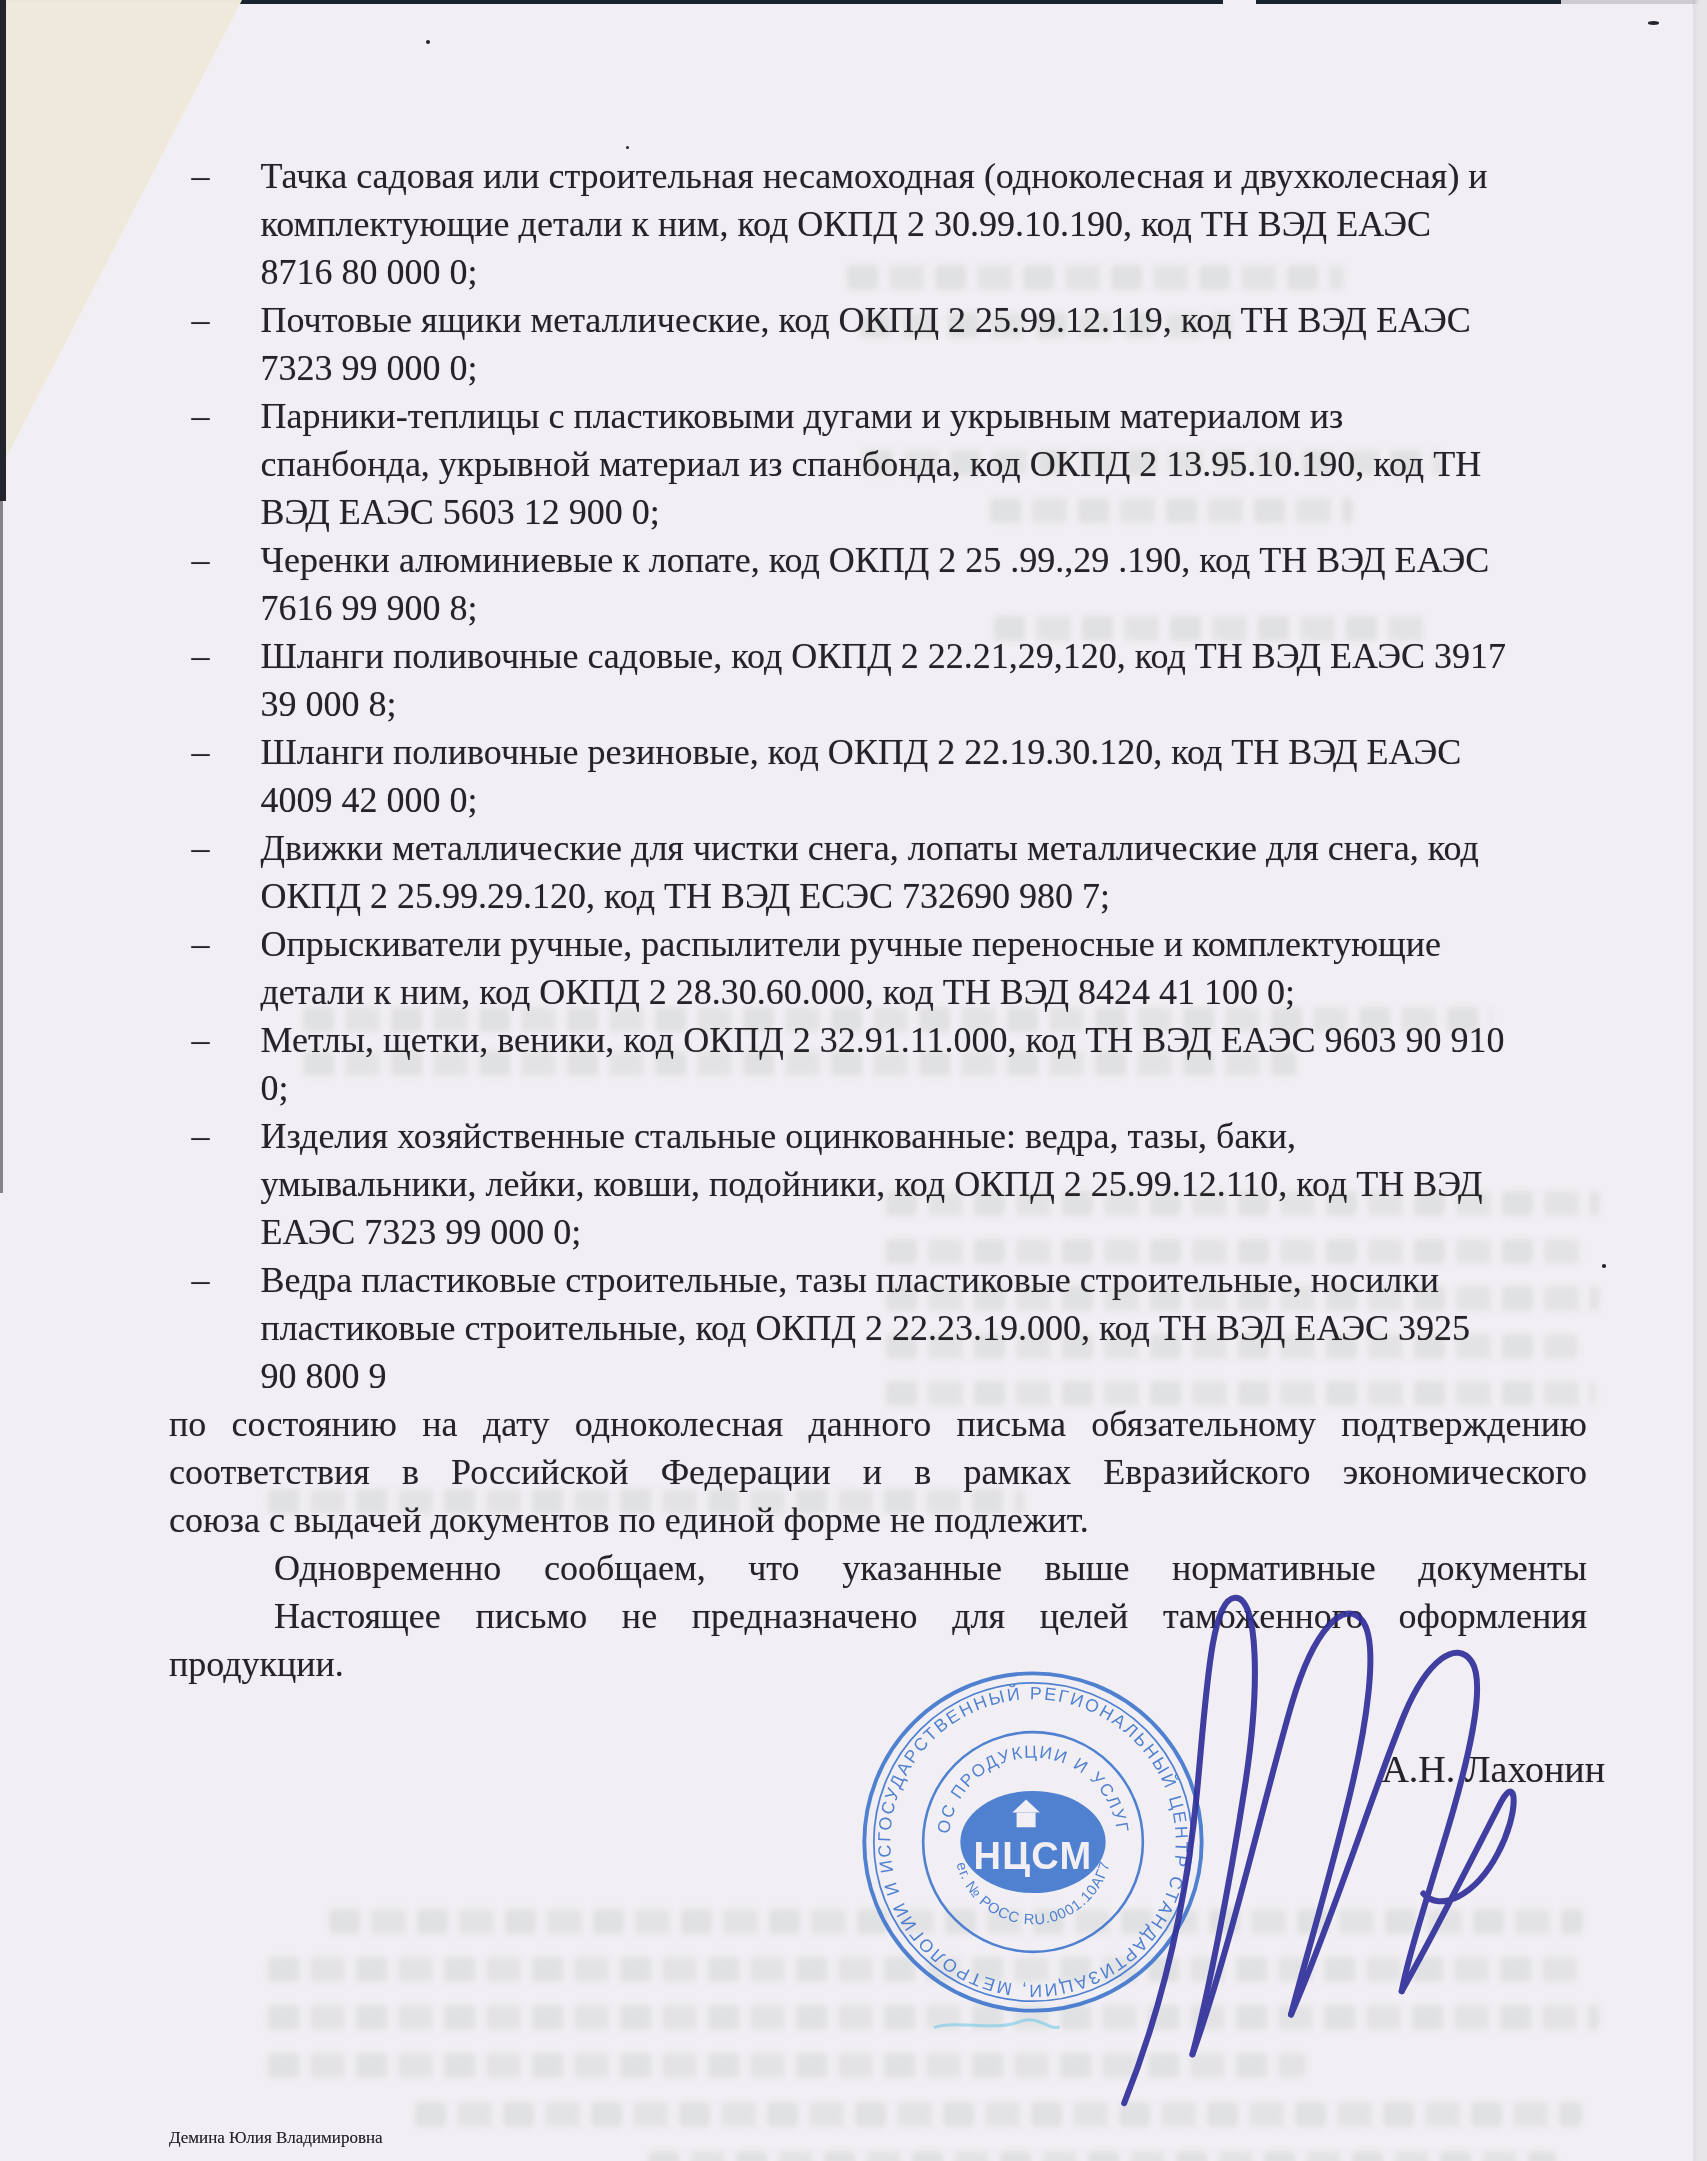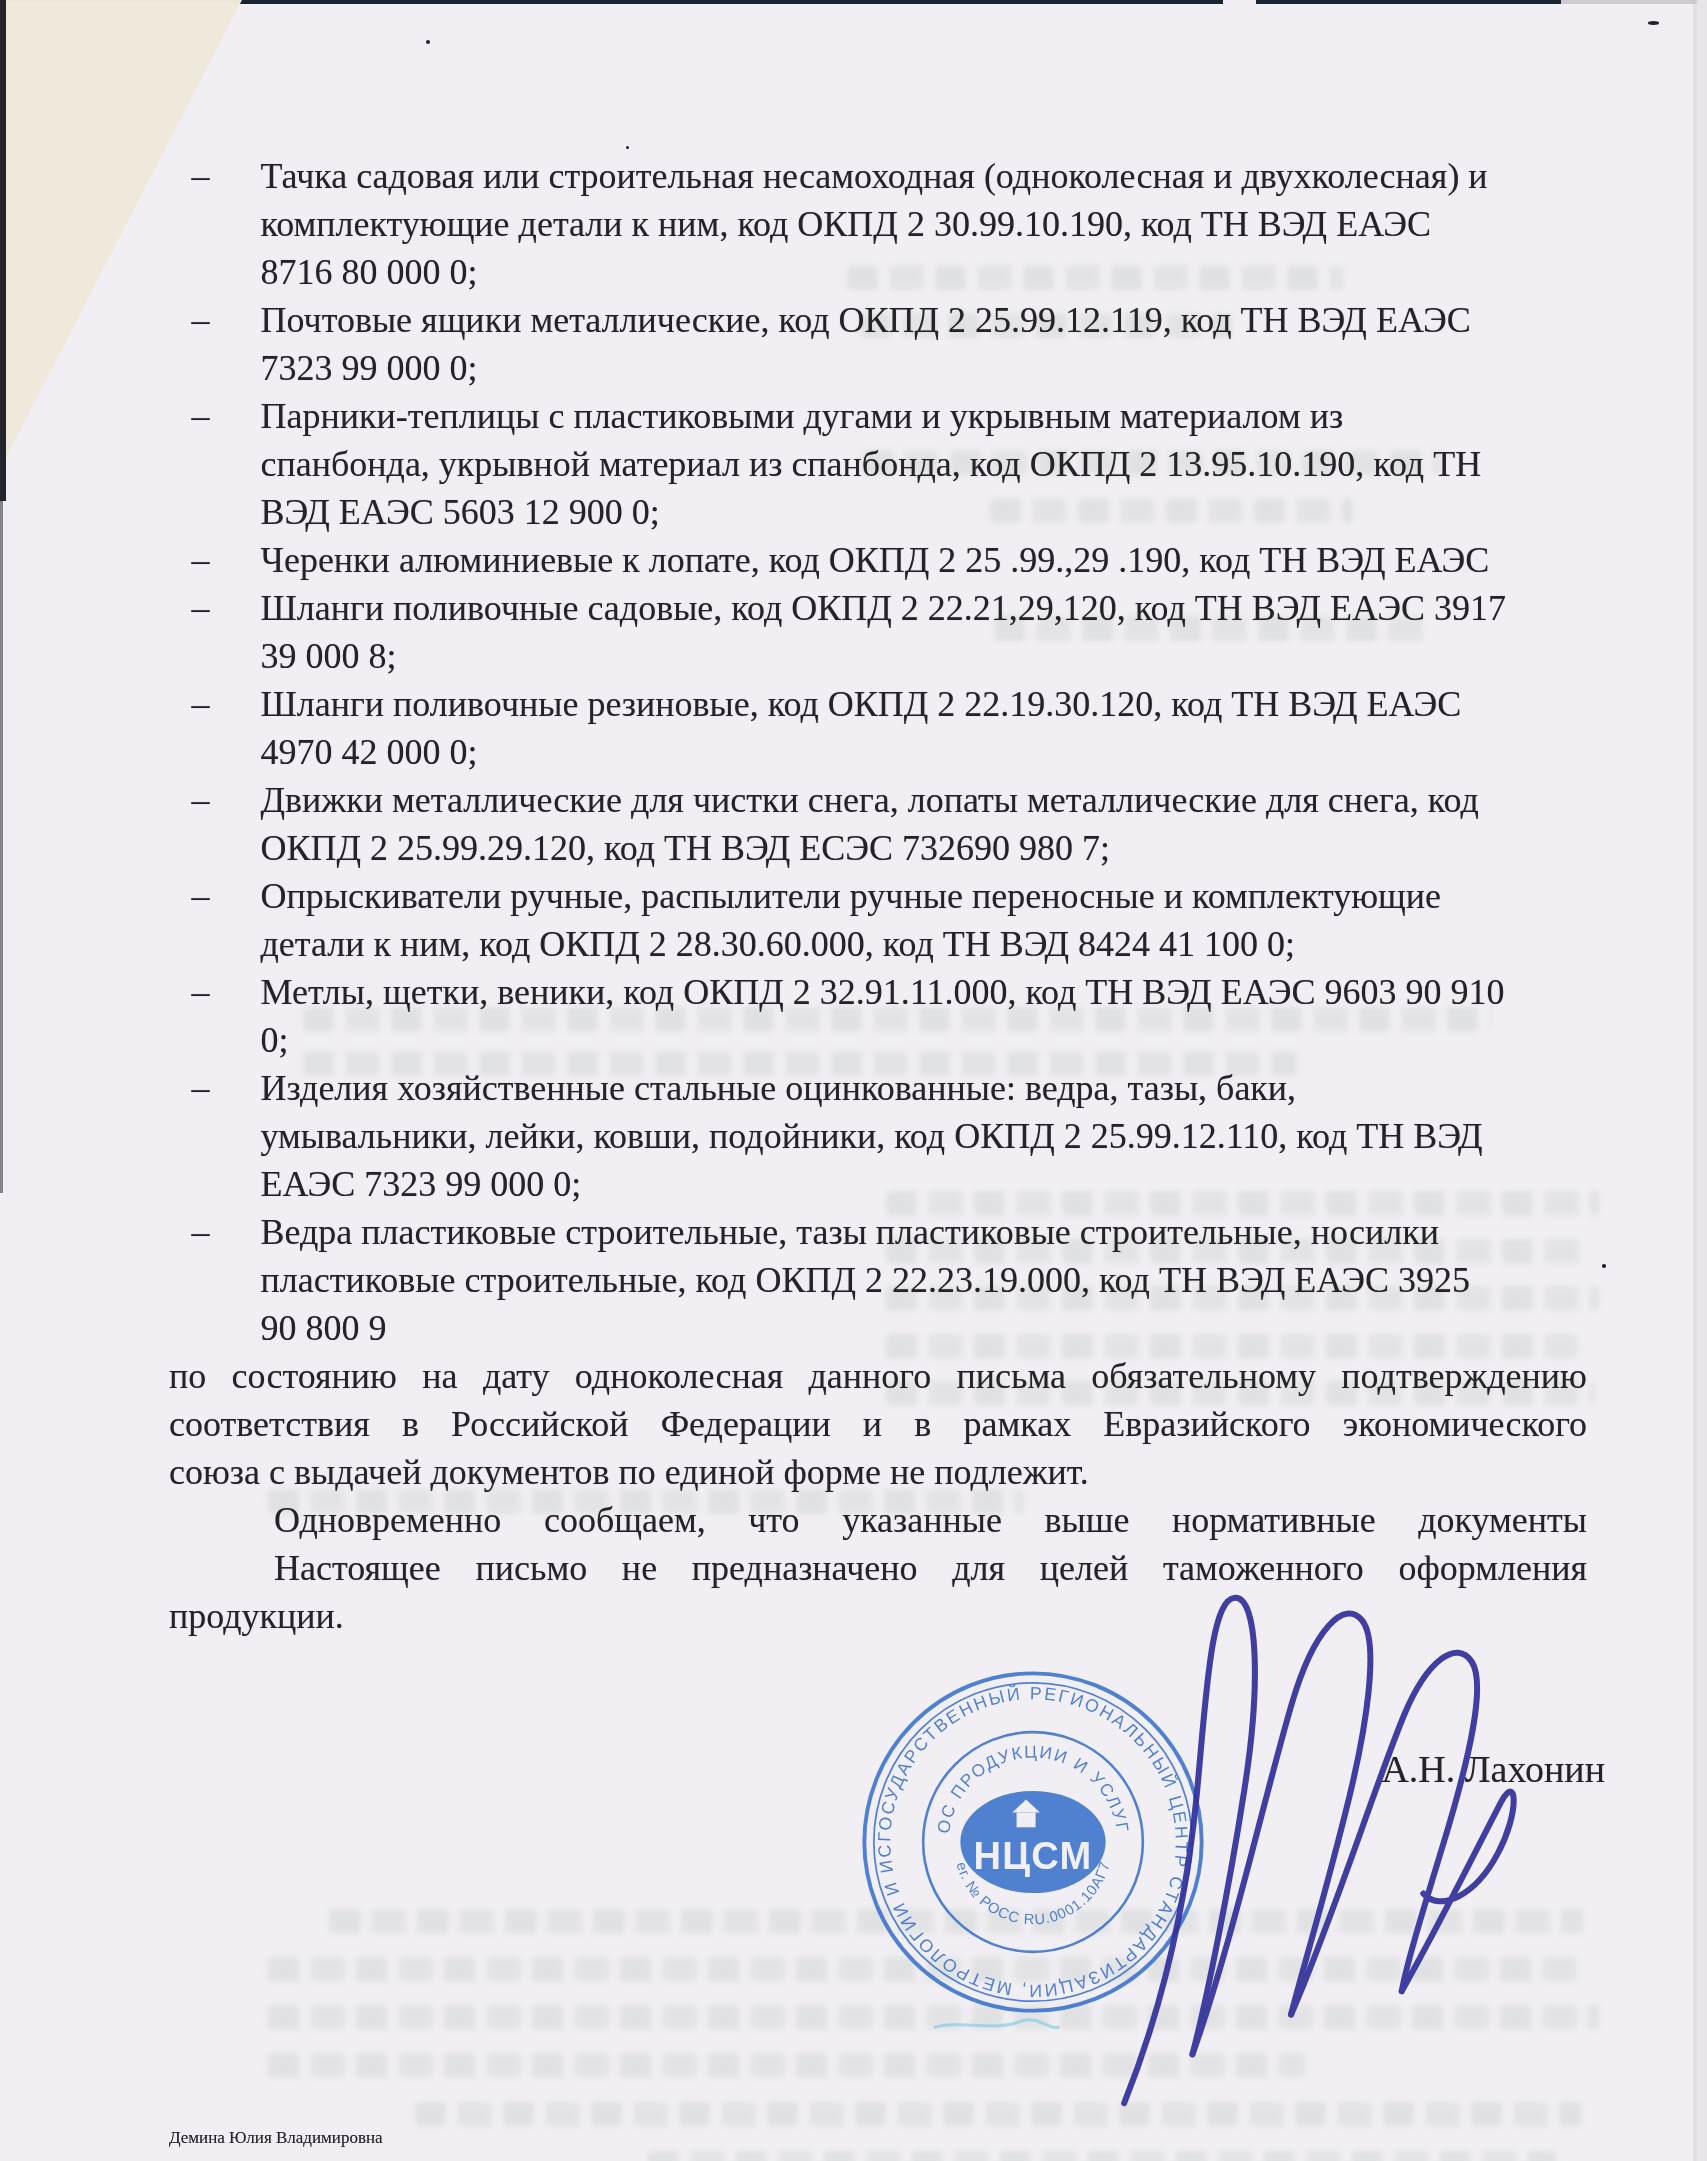--- a/index.html
+++ b/index.html
@@ -119,36 +119,37 @@
         <div class="ln">Парники-теплицы с пластиковыми дугами и укрывным материалом из</div>
         <div class="ln">спанбонда, укрывной материал из спанбонда, код ОКПД 2 13.95.10.190, код ТН</div>
         <div class="ln">ВЭД ЕАЭС 5603 12 900 0;</div>
       </div>
     </div>
 
     <div class="item">
       <span class="dash">–</span>
       <div class="it">
         <div class="ln">Черенки алюминиевые к лопате, код ОКПД 2 25 .99.,29 .190, код ТН ВЭД ЕАЭС</div>
+        <div class="ln">7616 99 900 8;</div>
       </div>
     </div>
 
     <div class="item">
       <span class="dash">–</span>
       <div class="it">
         <div class="ln">Шланги поливочные садовые, код ОКПД 2 22.21,29,120, код ТН ВЭД ЕАЭС 3917</div>
         <div class="ln">39 000 8;</div>
       </div>
     </div>
 
     <div class="item">
       <span class="dash">–</span>
       <div class="it">
         <div class="ln">Шланги поливочные резиновые, код ОКПД 2 22.19.30.120, код ТН ВЭД ЕАЭС</div>
-        <div class="ln">4970 42 000 0;</div>
+        <div class="ln">4009 42 000 0;</div>
       </div>
     </div>
 
     <div class="item">
       <span class="dash">–</span>
       <div class="it">
         <div class="ln">Движки металлические для чистки снега, лопаты металлические для снега, код</div>
         <div class="ln">ОКПД 2 25.99.29.120, код ТН ВЭД ЕСЭС 732690 980 7;</div>
       </div>
     </div>

